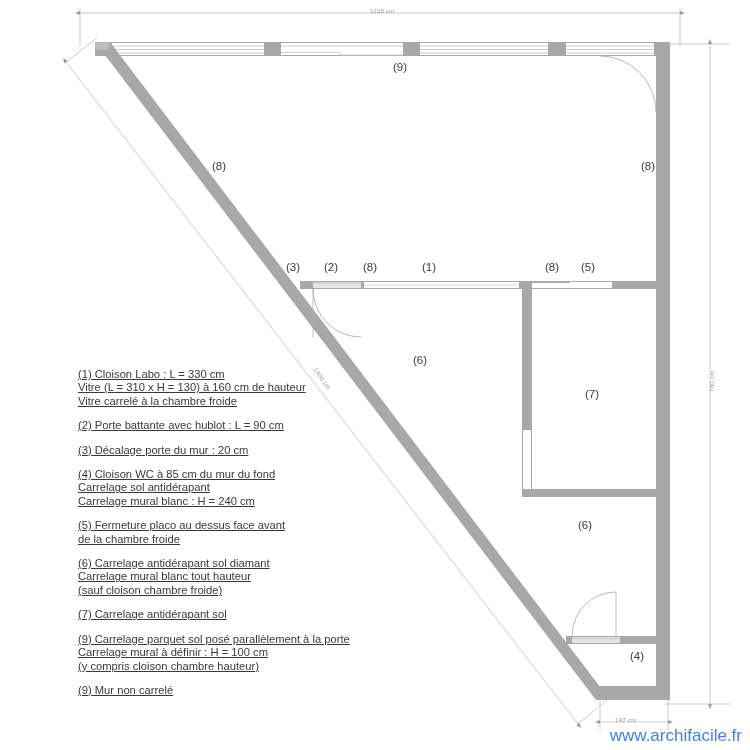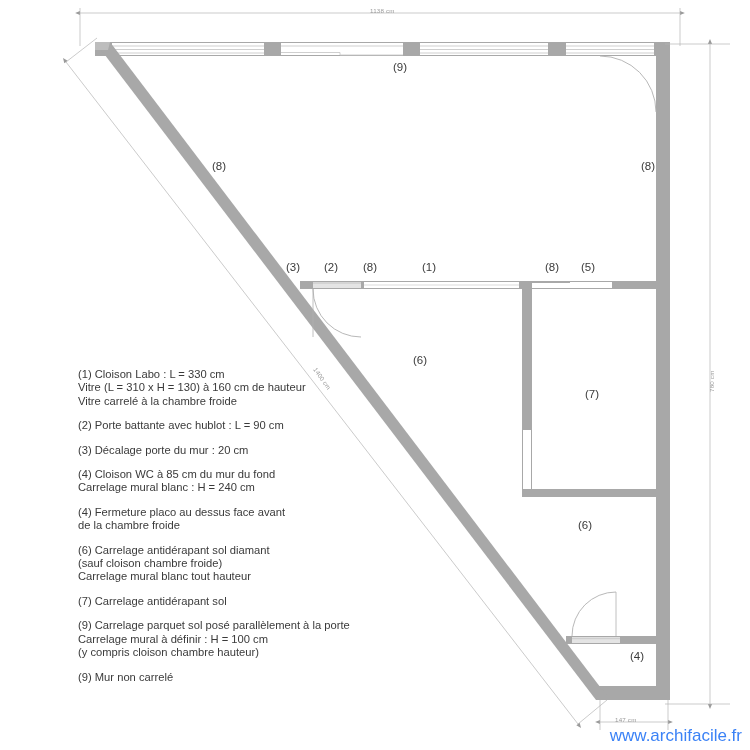--- a/index.html
+++ b/index.html
@@ -33,20 +33,21 @@
     width: 340px;
     color: #3a3a3a;
     font-size: 11.2px;
     line-height: 13.4px;
   }
   .legend-item {
     margin-bottom: 11px;
   }
   .legend-line {
     white-space: nowrap;
+    text-decoration: underline;
   }
   .room-label {
     position: absolute;
     color: #3a3a3a;
     font-size: 11.5px;
     white-space: nowrap;
   }
   .dim-label {
     position: absolute;
     color: #9a9a9a;
@@ -206,30 +207,31 @@
         <div class="legend-line">Vitre carrelé à la chambre froide</div>
       </div>
       <div class="legend-item">
         <div class="legend-line">(2) Porte battante avec hublot : L = 90 cm</div>
       </div>
       <div class="legend-item">
         <div class="legend-line">(3) Décalage porte du mur : 20 cm</div>
       </div>
       <div class="legend-item">
         <div class="legend-line">(4) Cloison WC à 85 cm du mur du fond</div>
+        <div class="legend-line">Carrelage sol antidérapant</div>
         <div class="legend-line">Carrelage mural blanc : H = 240 cm</div>
       </div>
       <div class="legend-item">
-        <div class="legend-line">(4) Fermeture placo au dessus face avant</div>
+        <div class="legend-line">(5) Fermeture placo au dessus face avant</div>
         <div class="legend-line">de la chambre froide</div>
       </div>
       <div class="legend-item">
         <div class="legend-line">(6) Carrelage antidérapant sol diamant</div>
+        <div class="legend-line">Carrelage mural blanc tout hauteur</div>
         <div class="legend-line">(sauf cloison chambre froide)</div>
-        <div class="legend-line">Carrelage mural blanc tout hauteur</div>
       </div>
       <div class="legend-item">
         <div class="legend-line">(7) Carrelage antidérapant sol</div>
       </div>
       <div class="legend-item">
         <div class="legend-line">(9) Carrelage parquet sol posé parallèlement à la porte</div>
         <div class="legend-line">Carrelage mural à définir : H = 100 cm</div>
         <div class="legend-line">(y compris cloison chambre hauteur)</div>
       </div>
       <div class="legend-item">

